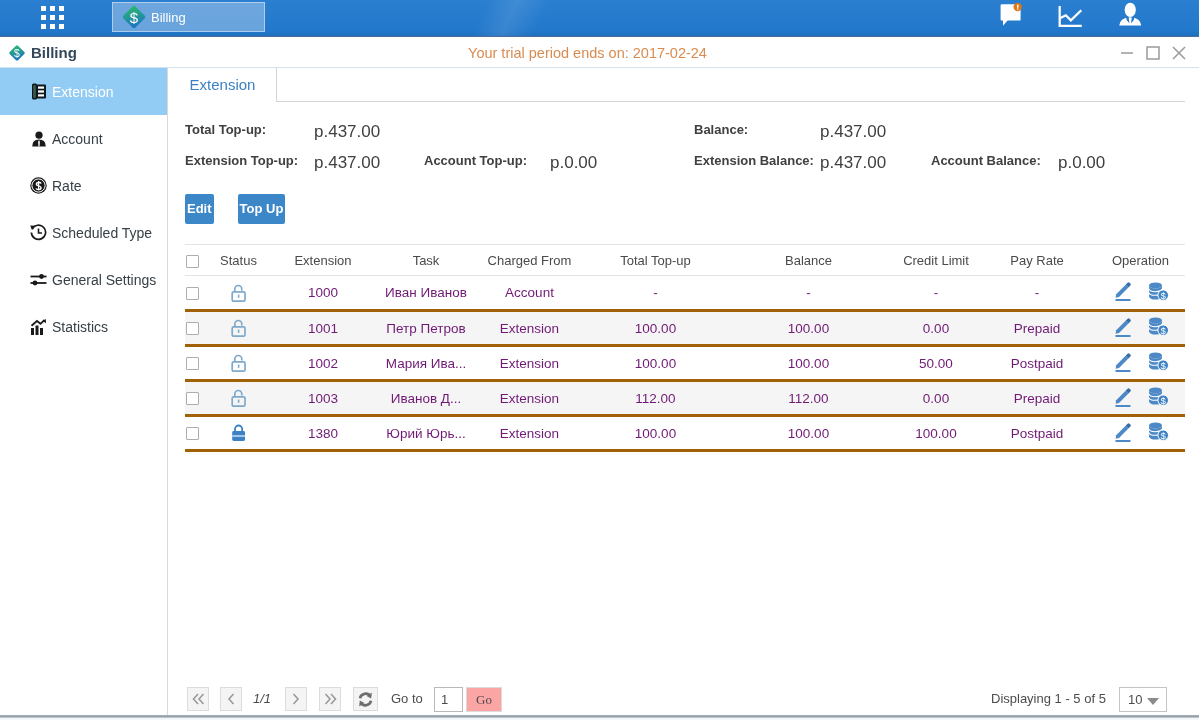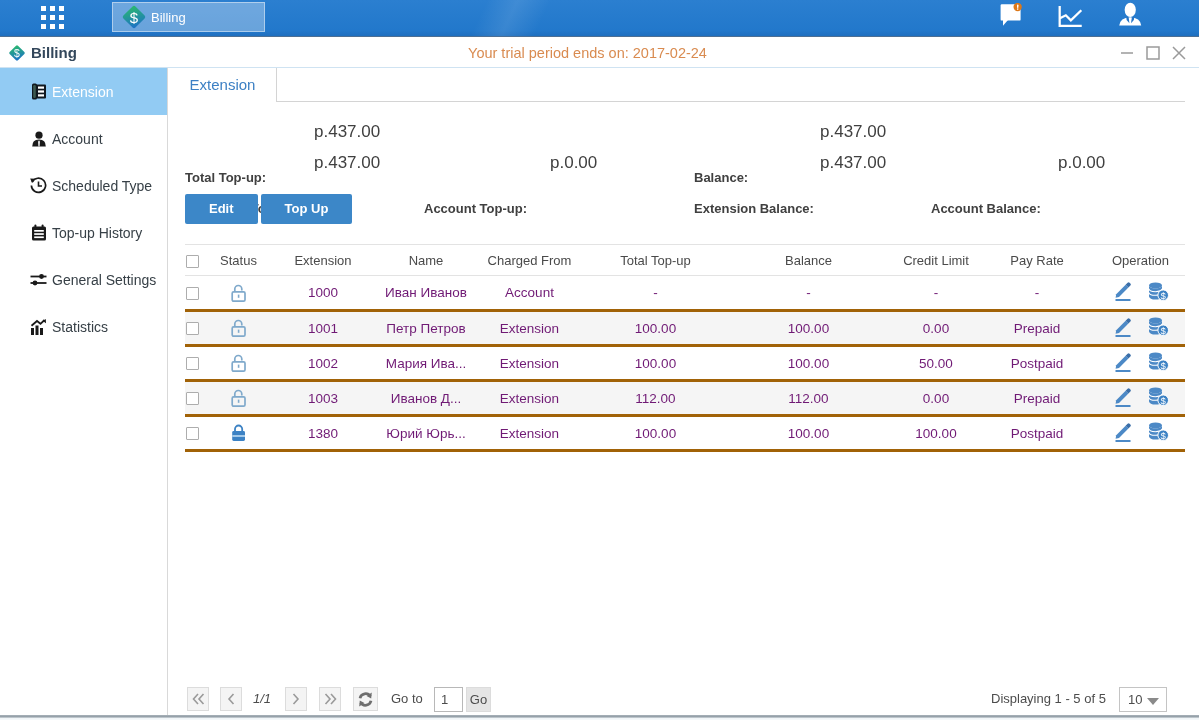--- a/index.html
+++ b/index.html
@@ -41,48 +41,48 @@
 
 
 .content { position:absolute; left:169px; top:68px; width:1030px; height:647px; background:#fff; }
 .tabbar { position:absolute; left:0; top:0; width:1030px; height:35px; }
 .tabbar .rest { position:absolute; left:107px; top:0; right:14px; height:34px; border-bottom:1px solid #d4d4d4; border-left:1px solid #d4d4d4; }
 .tab { position:absolute; left:0; top:0; width:107px; height:35px; background:#fff;
   color:#3d80c4; font-size:15px; line-height:33px; text-align:center; }
 
 .info { position:absolute; left:0; top:44px; width:1030px; }
 .irow { position:relative; height:31px; }
-.ilabel { position:absolute; font-weight:bold; color:#404040; font-size:13px; top:10px;margin-top:48px; }
+.ilabel { position:absolute; font-weight:bold; color:#404040; font-size:13px; top:10px; }
 .ival { position:absolute; color:#404040; font-size:17px; top:10px; }
 
 .btns { position:absolute; left:16px; top:126px; }
 .btn { display:inline-block; height:30px; background:#3c87c8; color:#fff; font-size:13px; font-weight:bold;
-  border:none; border-radius:2px; padding:0 24px; line-height:30px; margin-right:3px; }
+  border:none; border-radius:2px; padding:0 2px; line-height:30px; margin-right:24px; }
 
 
 .tbl { position:absolute; left:16px; top:176px; width:1000px; border-collapse:collapse; table-layout:fixed; }
 .tbl th { font-weight:normal; color:#4a4a4a; font-size:13px; height:31px;
   border-top:1px solid #e3e3e3; border-bottom:1px solid #e3e3e3; text-align:center; }
 .tbl td { height:35px; text-align:center; color:#701a75; font-size:13.5px; border-bottom:3px solid #a16207; white-space:nowrap; overflow:hidden; }
 .tbl td svg { vertical-align:middle; }
 .opwrap { display:inline-flex; gap:15px; align-items:center; }
 .tbl tr.alt td { background:#f5f5f5; }
 .cb { width:13px; height:13px; border:1px solid #adadad; border-radius:1px; background:#fff; display:inline-block; vertical-align:middle; }
 .tbl th:first-child, .tbl td:first-child { text-align:left; padding-left:1px; }
 
 
 .pager { position:absolute; left:16px; top:619px; width:1000px; height:24px; font-size:13px; color:#4c4c4c; }
 .pbtn { position:absolute; top:0; width:22px; height:24px; background:#f4f4f4; border:1px solid #dcdcdc;
   display:flex; align-items:center; justify-content:center; }
 .pnum { position:absolute; left:68px; top:4px;font-style:italic; }
 .goto { position:absolute; left:206px; top:4px; }
 .ginput { position:absolute; left:249px; top:0; width:29px; height:25px; border:1px solid #b8b8b8; font-size:13px;
   text-align:left; padding-left:6px; line-height:23px; background:#fff; }
-.gobtn { position:absolute; left:281px; top:0; width:25px; height:25px; background:#e5e5e5; border:1px solid #dcdcdc;
-  text-align:center; line-height:23px; }
+.gobtn { position:absolute; left:281px; top:0; width:36px; height:25px; background:#fca5a5; border:1px solid #dcdcdc;
+  text-align:center; line-height:23px;font-family:Liberation Serif, serif; }
 .disp { position:absolute; left:806px; top:4px; color:#4c4c4c; }
 .ddl { position:absolute; left:934px; top:0; width:48px; height:25px; border:1px solid #c4c4c4; background:#fff; }
 .ddl .v { position:absolute; left:8px; top:4px; }
 .ddl .tri { position:absolute; right:7px; top:10px; width:0; height:0; border-left:6px solid transparent; border-right:6px solid transparent; border-top:7px solid #8a8a8a; }
 
 .statusbar { position:absolute; left:0; top:715px; width:1199px; height:5px;
   background:linear-gradient(180deg,#aab3ba 0%, #8c98a1 45%, #eef3f6 55%, #f6f9fb 100%); }
 </style>
 </head>
 <body>
@@ -180,39 +180,37 @@
       <circle cx="8" cy="4.2" r="3.6" fill="#1a1a1a"></circle>
       <path d="M1.2 15.5 Q1.2 8.6 8 8.6 Q14.8 8.6 14.8 15.5 Z" fill="#1a1a1a"></path>
       <path d="M6.9 9 L8 10.8 L9.1 9 L8.6 15.5 L7.4 15.5 Z" fill="#fff" opacity="0.9"></path>
     </svg>
       </span>
       <span class="tx">Account</span>
     </div>
   <div class="sitem">
       <span class="ic">
     <svg width="17" height="17" viewBox="0 0 17 17">
+      <circle cx="8.5" cy="8.5" r="8.2" fill="#1a1a1a"></circle>
+      <circle cx="8.5" cy="8.5" r="6.6" fill="none" stroke="#fff" stroke-width="1"></circle>
+      <path d="M11.1 6.4 C10.6 5.1 6.6 5 6.3 7 C6 9.3 11.3 8.5 11.1 10.9 C10.9 13 6.7 12.9 5.9 11.5" fill="none" stroke="#fff" stroke-width="1.5"></path>
+      <line x1="8.6" y1="4" x2="8.6" y2="13.2" stroke="#fff" stroke-width="1.2"></line>
+    </svg>
+      </span>
+      <span class="tx">Rate</span>
+    </div>
+  <div class="sitem">
+      <span class="ic">
+    <svg width="17" height="17" viewBox="0 0 17 17">
       <path d="M2.2 5 A7.1 7.1 0 1 1 1.4 8.5" fill="none" stroke="#1a1a1a" stroke-width="1.7"></path>
       <path d="M0.2 1.4 L5.4 1.8 L2 5.9 Z" fill="#1a1a1a"></path>
       <path d="M8.5 4.5 L8.5 9 L12 9" fill="none" stroke="#1a1a1a" stroke-width="1.6"></path>
     </svg>
       </span>
       <span class="tx">Scheduled Type</span>
-    </div>
-  <div class="sitem">
-      <span class="ic">
-    <svg width="16" height="17" viewBox="0 0 16 17">
-      <rect x="1" y="2.5" width="14" height="14" rx="1.5" fill="#1a1a1a"></rect>
-      <rect x="3.4" y="0.5" width="2" height="4" rx="1" fill="#1a1a1a"></rect>
-      <rect x="10.6" y="0.5" width="2" height="4" rx="1" fill="#1a1a1a"></rect>
-      <rect x="3.2" y="6" width="9.6" height="1.7" fill="#fff"></rect>
-      <rect x="3.2" y="9.2" width="9.6" height="1.7" fill="#fff"></rect>
-      <rect x="3.2" y="12.4" width="9.6" height="1.7" fill="#fff"></rect>
-    </svg>
-      </span>
-      <span class="tx">Top-up History</span>
     </div>
   <div class="sitem">
       <span class="ic">
     <svg width="17" height="14" viewBox="0 0 17 14">
       <line x1="0.5" y1="3.5" x2="16.5" y2="3.5" stroke="#1a1a1a" stroke-width="1.8"></line>
       <line x1="0.5" y1="10" x2="16.5" y2="10" stroke="#1a1a1a" stroke-width="1.8"></line>
       <circle cx="11.5" cy="3.5" r="2.4" fill="#1a1a1a"></circle>
       <circle cx="5" cy="10" r="2.4" fill="#1a1a1a"></circle>
     </svg>
       </span>
@@ -272,21 +270,21 @@
         <col style="width:171px">
         <col style="width:84px">
       <col style="width:118px">
         <col style="width:89px">
     </colgroup>
     <tbody>
         <tr>
       <th><span class="cb"></span></th>
           <th>Status</th>
           <th>Extension</th>
-          <th>Name</th>
+          <th>Task</th>
           <th>Charged From</th>
       <th>Total Top-up</th>
           <th>Balance</th>
           <th>Credit Limit</th>
           <th>Pay Rate</th>
           <th>Operation</th>
     </tr>
     <tr>
       <td><span class="cb"></span></td>
           <td><svg width="18" height="20" viewBox="0 0 18 20">

